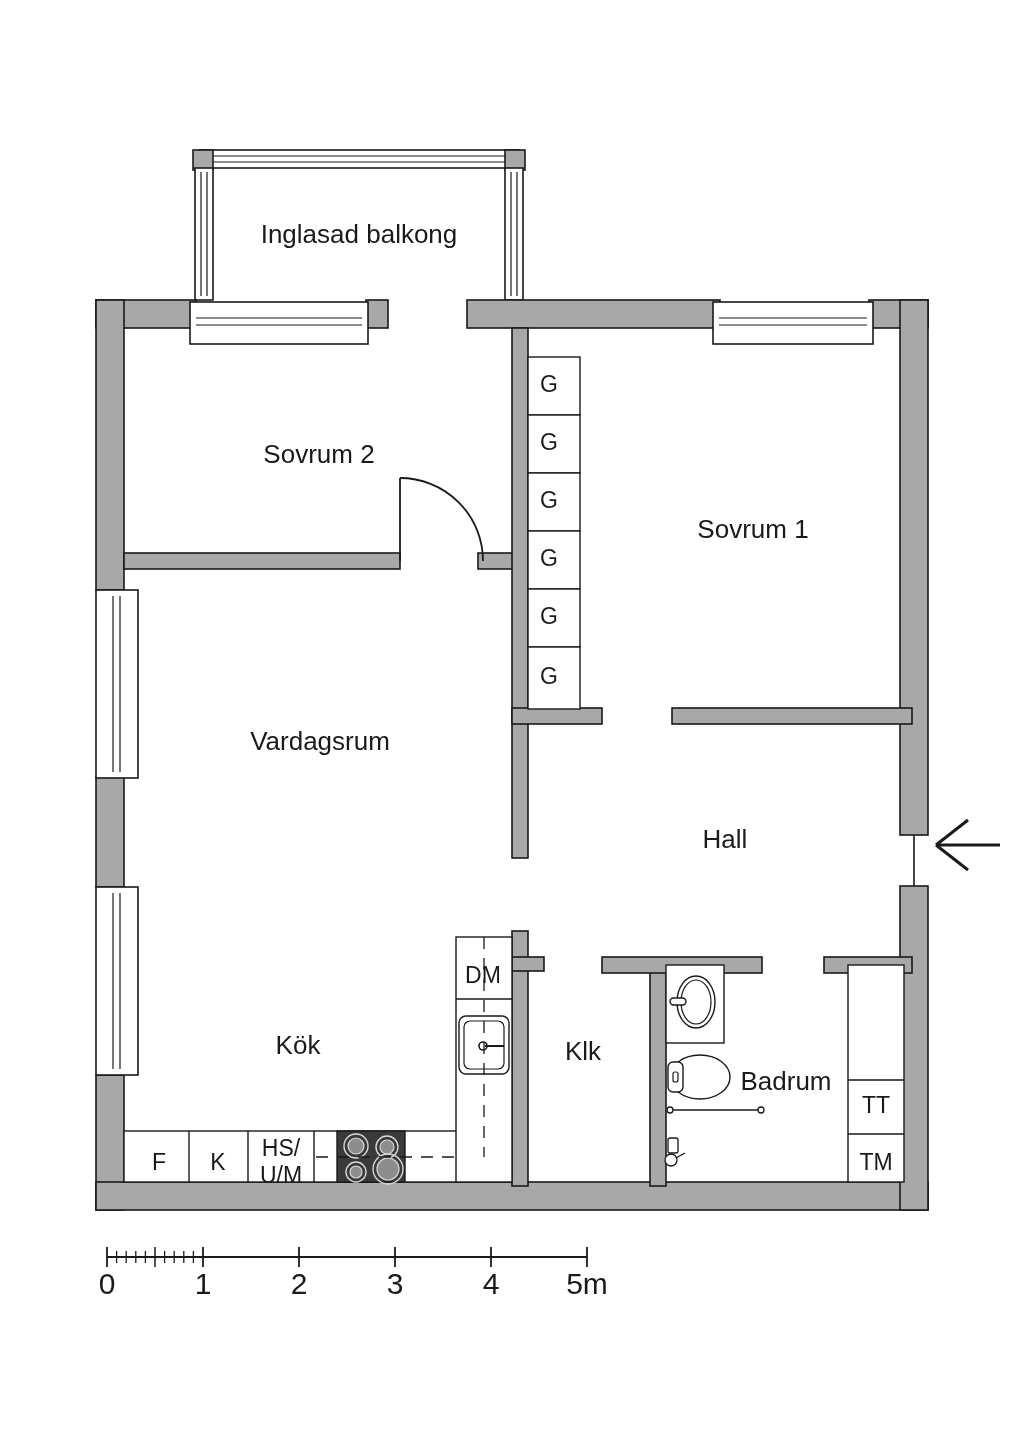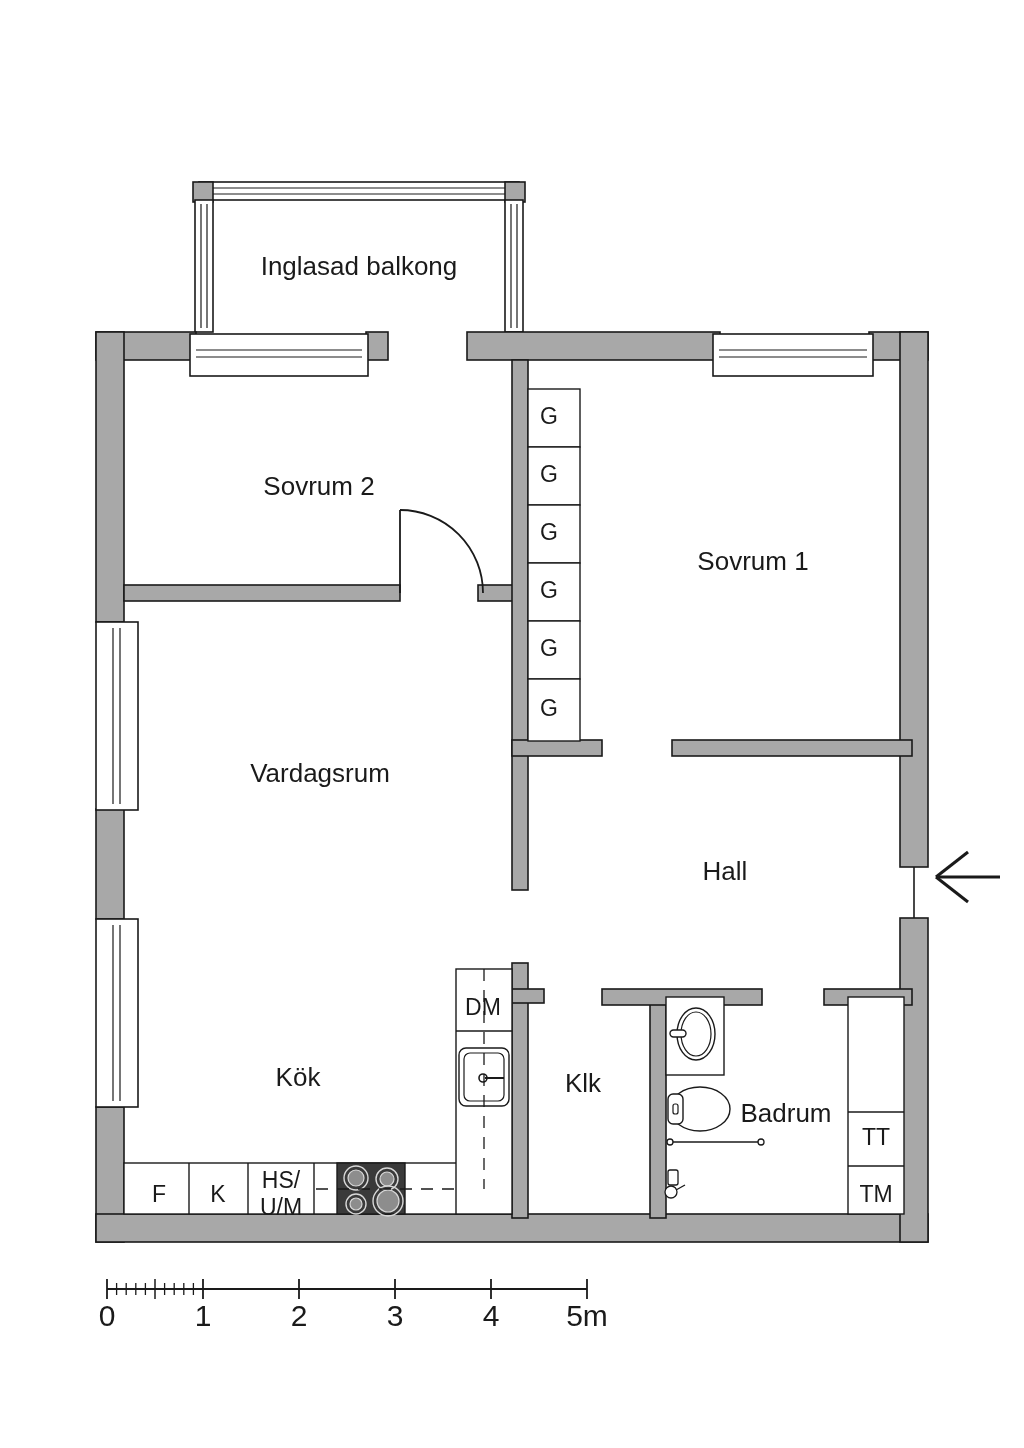--- a/index.html
+++ b/index.html
@@ -14,21 +14,20 @@
     font-family: "Liberation Sans", sans-serif;
     position: relative;
     overflow: hidden;
   }
   #plan-root {
     position: absolute;
     left: 0;
     top: 0;
     width: 1024px;
     height: 1380px;
-    margin-top: 32px;
   }
   svg {
     display: block;
   }
   .room-label {
     font-family: "Liberation Sans", sans-serif;
     font-size: 26px;
     fill: #1a1a1a;
     text-anchor: middle;
     dominant-baseline: middle;

